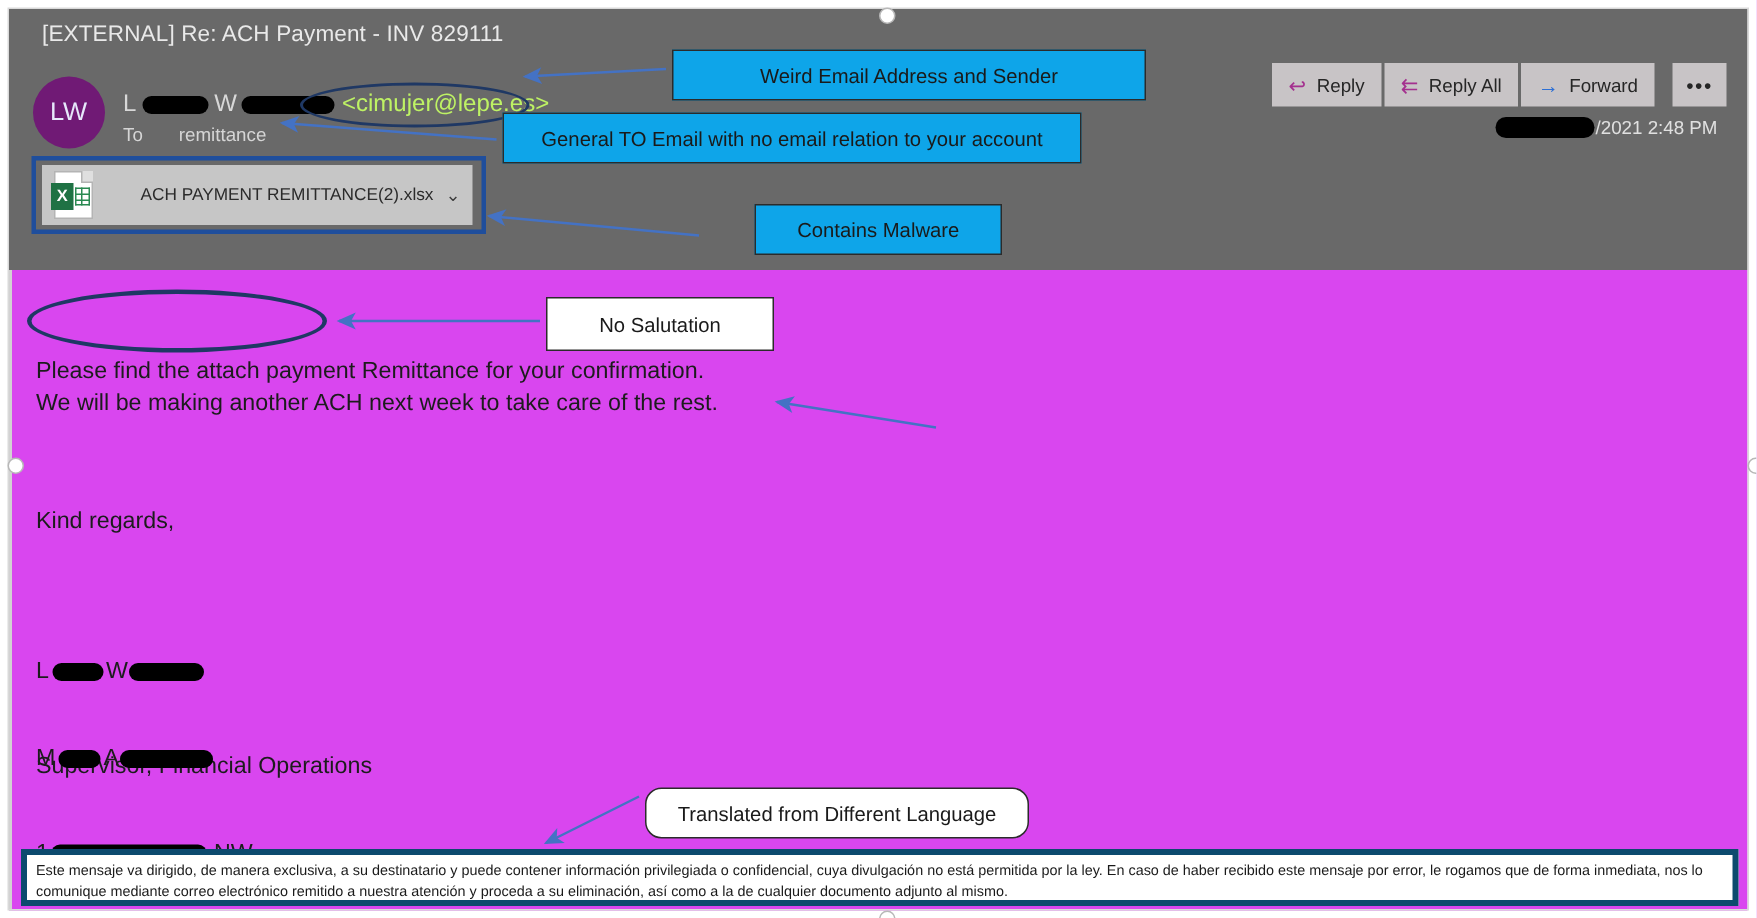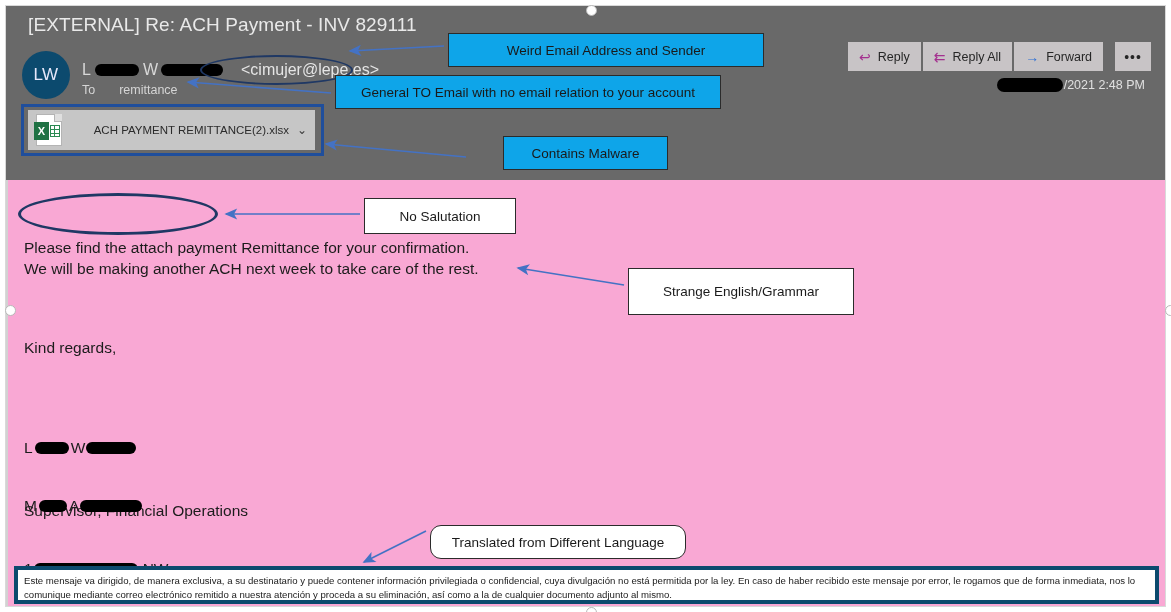--- a/index.html
+++ b/index.html
@@ -55,35 +55,35 @@
     width: 1159px;
     height: 174px;
     background: #696969;
     box-sizing: border-box;
   }
 
   .subject-line {
     position: absolute;
     left: 22px;
     top: 8px;
-    font-size: 19px;
+    font-size: 15px;
     color: #e9e9e9;
     font-weight: 400;
     white-space: nowrap;
     letter-spacing: 0.1px;
   }
 
   .avatar {
     position: absolute;
     left: 16px;
     top: 45px;
     width: 48px;
     height: 48px;
     border-radius: 50%;
-    background: #0c4a6e;
+    background: #701a75;
     color: #e6e8fb;
     font-size: 17px;
     display: flex;
     align-items: center;
     justify-content: center;
     letter-spacing: 0.5px;
     text-align: right;
   }
 
   .sender-row {
@@ -102,23 +102,23 @@
     align-items: center;
   }
   .redact {
     display: inline-block;
     background: #000000;
     border-radius: 7px;
     height: 12px;
     vertical-align: middle;
   }
   .sender-email {
-    color: #e5e5e5;
+    color: #bef264;
     font-size: 16px;
-    margin-left: 16px;
+    margin-left: 3px;
   }
 
   .to-row {
     position: absolute;
     left: 76px;
     top: 77px;
     font-size: 12.5px;
     color: #d5d5d5;
     white-space: nowrap;
   }
@@ -310,21 +310,21 @@
     white-space: nowrap;
   }
 
   
   .mail-body {
     position: absolute;
     left: 6px;
     top: 180px;
     width: 1159px;
     height: 427px;
-    background: #f9a8d4;
+    background: #d946ef;
     box-sizing: border-box;
     border-left: 2px solid #d2d2d2;
   }
   .body-text {
     position: absolute;
     font-size: 15.5px;
     color: #1c1c1c;
     line-height: 21px;
     white-space: pre;
     font-family: "Liberation Sans", sans-serif;
@@ -533,21 +533,20 @@
     <line x1="466" y1="157" x2="326" y2="144" stroke="#4472c4" stroke-width="1.6" marker-end="url(#ah)"></line>
     <line x1="360" y1="214" x2="226" y2="214" stroke="#4472c4" stroke-width="1.6" marker-end="url(#ah)"></line>
     <line x1="624" y1="285" x2="518" y2="268" stroke="#4472c4" stroke-width="1.6" marker-end="url(#ah)"></line>
     <line x1="426" y1="531" x2="364" y2="562" stroke="#4472c4" stroke-width="1.6" marker-end="url(#ah)"></line>
   </svg>
 
   <div class="callout grey co-weird">Weird Email Address and Sender</div>
   <div class="callout grey co-generalto">General TO Email with no email relation to your account</div>
   <div class="callout grey co-malware">Contains Malware</div>
   <div class="callout white co-nosal">No Salutation</div>
-  <div class="callout white co-grammar">Strange English/Grammar</div>
   <div class="callout white co-transl">Translated from Different Language</div>
 
   <div class="sel-frame">
     <span class="handle h-tm"></span>
     <span class="handle h-bm"></span>
     <span class="handle h-rm"></span>
     <span class="handle h-lm"></span>
   </div>
 
 </div>

